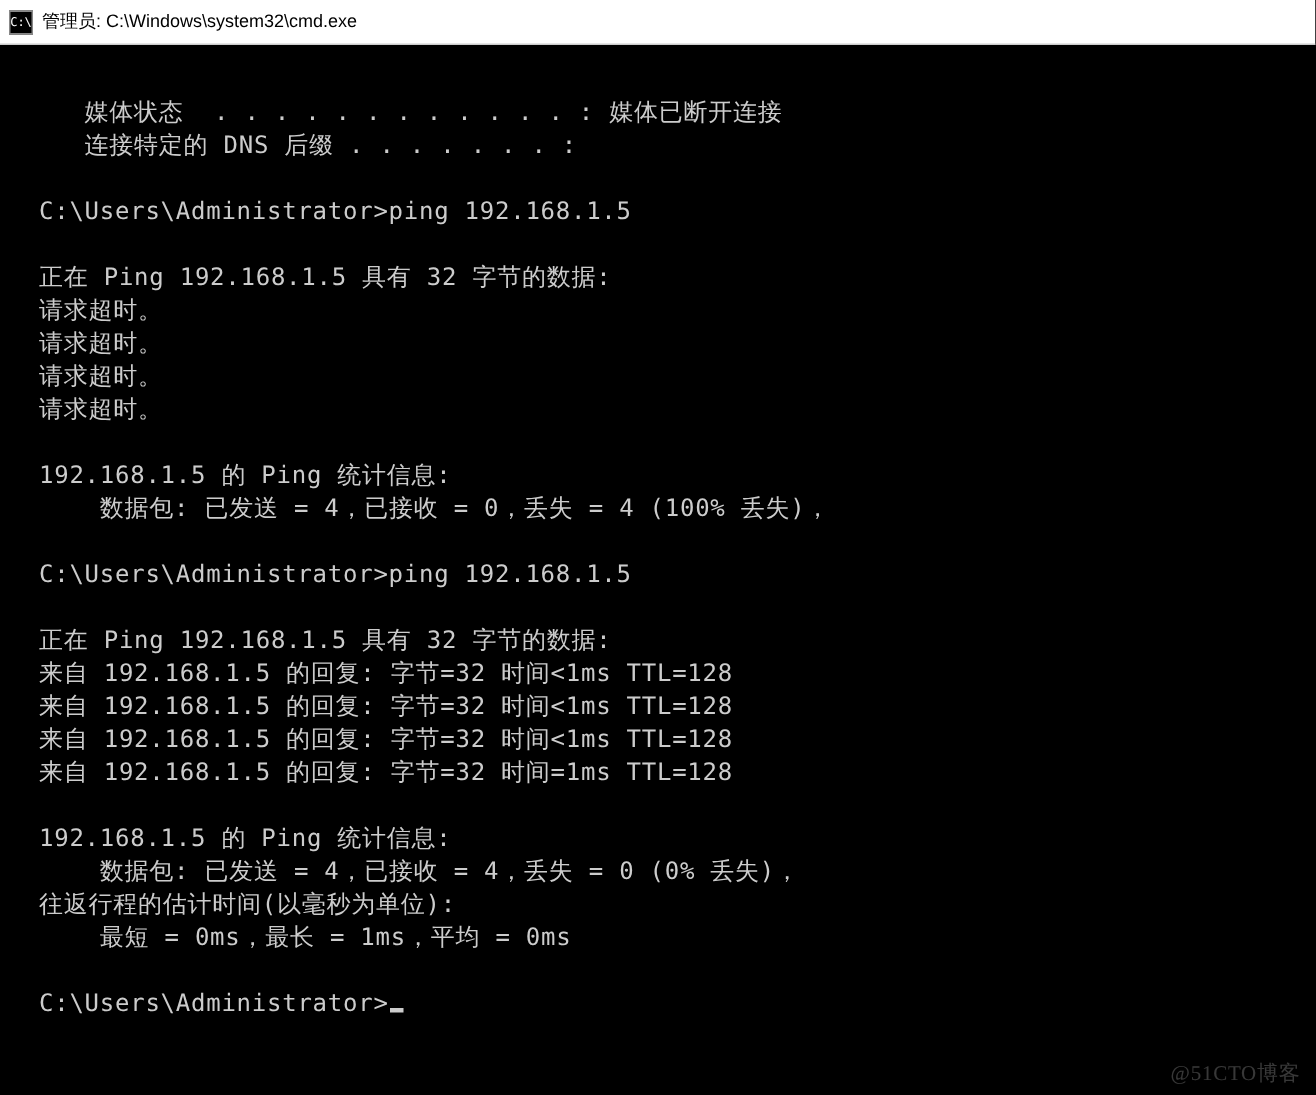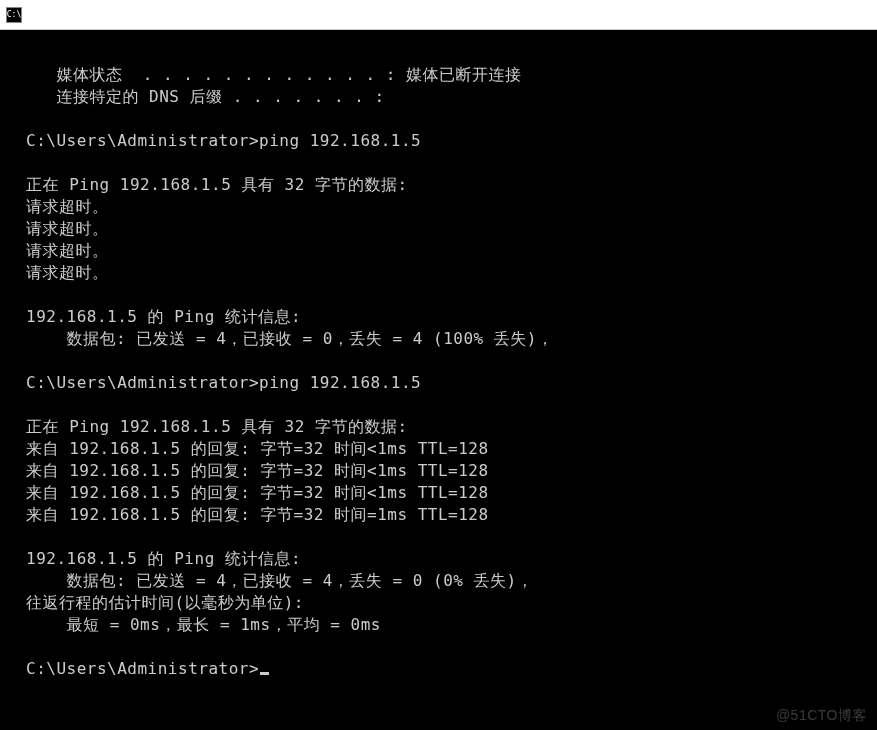--- a/index.html
+++ b/index.html
@@ -64,27 +64,28 @@
       height: 3px;
       background: #ccc;
       vertical-align: -1px;
       margin-left: 1px;
     }
     .watermark {
       position: absolute;
       right: 10px;
       bottom: 5px;
       color: rgba(255,255,255,0.22);
-      font-family: Liberation Sans, sans-serif;
+      font-family: Liberation Serif, serif;
       font-size: 14px;
       letter-spacing: 0.5px;
     }
   </style>
 </head>
 <body>
 
 <div class="titlebar">
   <div class="titlebar-icon">C:\</div>
+  <div class="titlebar-text">管理员: C:\Windows\system32\cmd.exe</div>
 </div>
 
 <div class="terminal" id="terminal"><div class="line"></div><div class="line">   媒体状态  . . . . . . . . . . . . : 媒体已断开连接</div><div class="line">   连接特定的 DNS 后缀 . . . . . . . :</div><div class="line"></div><div class="line">C:\Users\Administrator&gt;ping 192.168.1.5</div><div class="line"></div><div class="line">正在 Ping 192.168.1.5 具有 32 字节的数据:</div><div class="line">请求超时。</div><div class="line">请求超时。</div><div class="line">请求超时。</div><div class="line">请求超时。</div><div class="line"></div><div class="line">192.168.1.5 的 Ping 统计信息:</div><div class="line">    数据包: 已发送 = 4，已接收 = 0，丢失 = 4 (100% 丢失)，</div><div class="line"></div><div class="line">C:\Users\Administrator&gt;ping 192.168.1.5</div><div class="line"></div><div class="line">正在 Ping 192.168.1.5 具有 32 字节的数据:</div><div class="line">来自 192.168.1.5 的回复: 字节=32 时间&lt;1ms TTL=128</div><div class="line">来自 192.168.1.5 的回复: 字节=32 时间&lt;1ms TTL=128</div><div class="line">来自 192.168.1.5 的回复: 字节=32 时间&lt;1ms TTL=128</div><div class="line">来自 192.168.1.5 的回复: 字节=32 时间=1ms TTL=128</div><div class="line"></div><div class="line">192.168.1.5 的 Ping 统计信息:</div><div class="line">    数据包: 已发送 = 4，已接收 = 4，丢失 = 0 (0% 丢失)，</div><div class="line">往返行程的估计时间(以毫秒为单位):</div><div class="line">    最短 = 0ms，最长 = 1ms，平均 = 0ms</div><div class="line"></div><div class="line">C:\Users\Administrator&gt;<span class="cursor"></span></div></div>
 
 <div class="watermark">@51CTO博客</div>
 
 </body></html>

